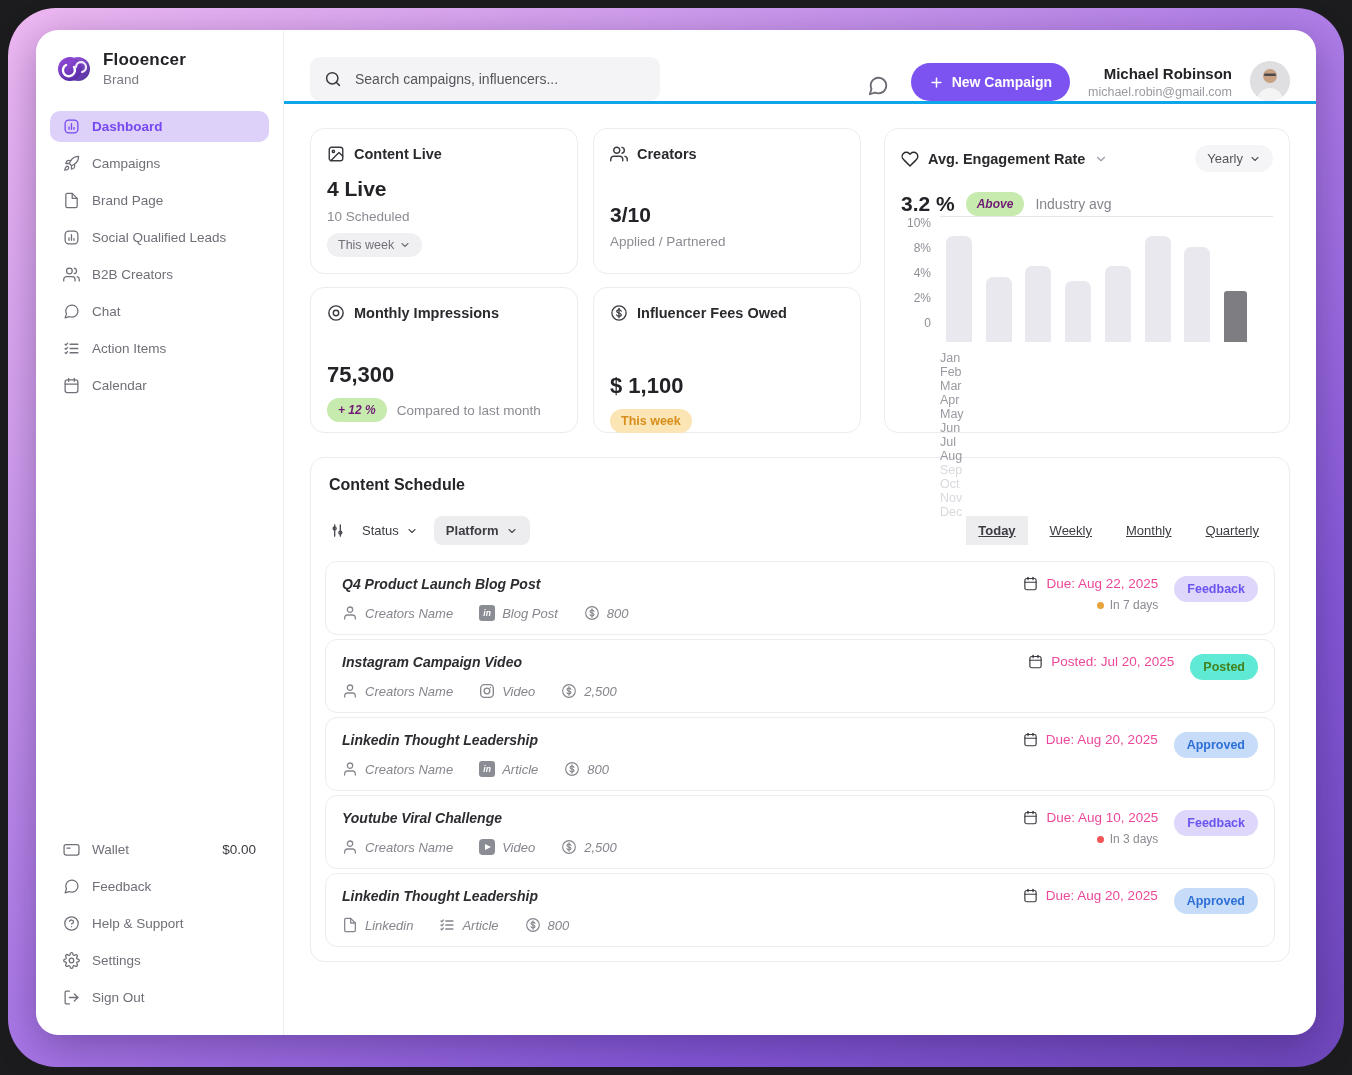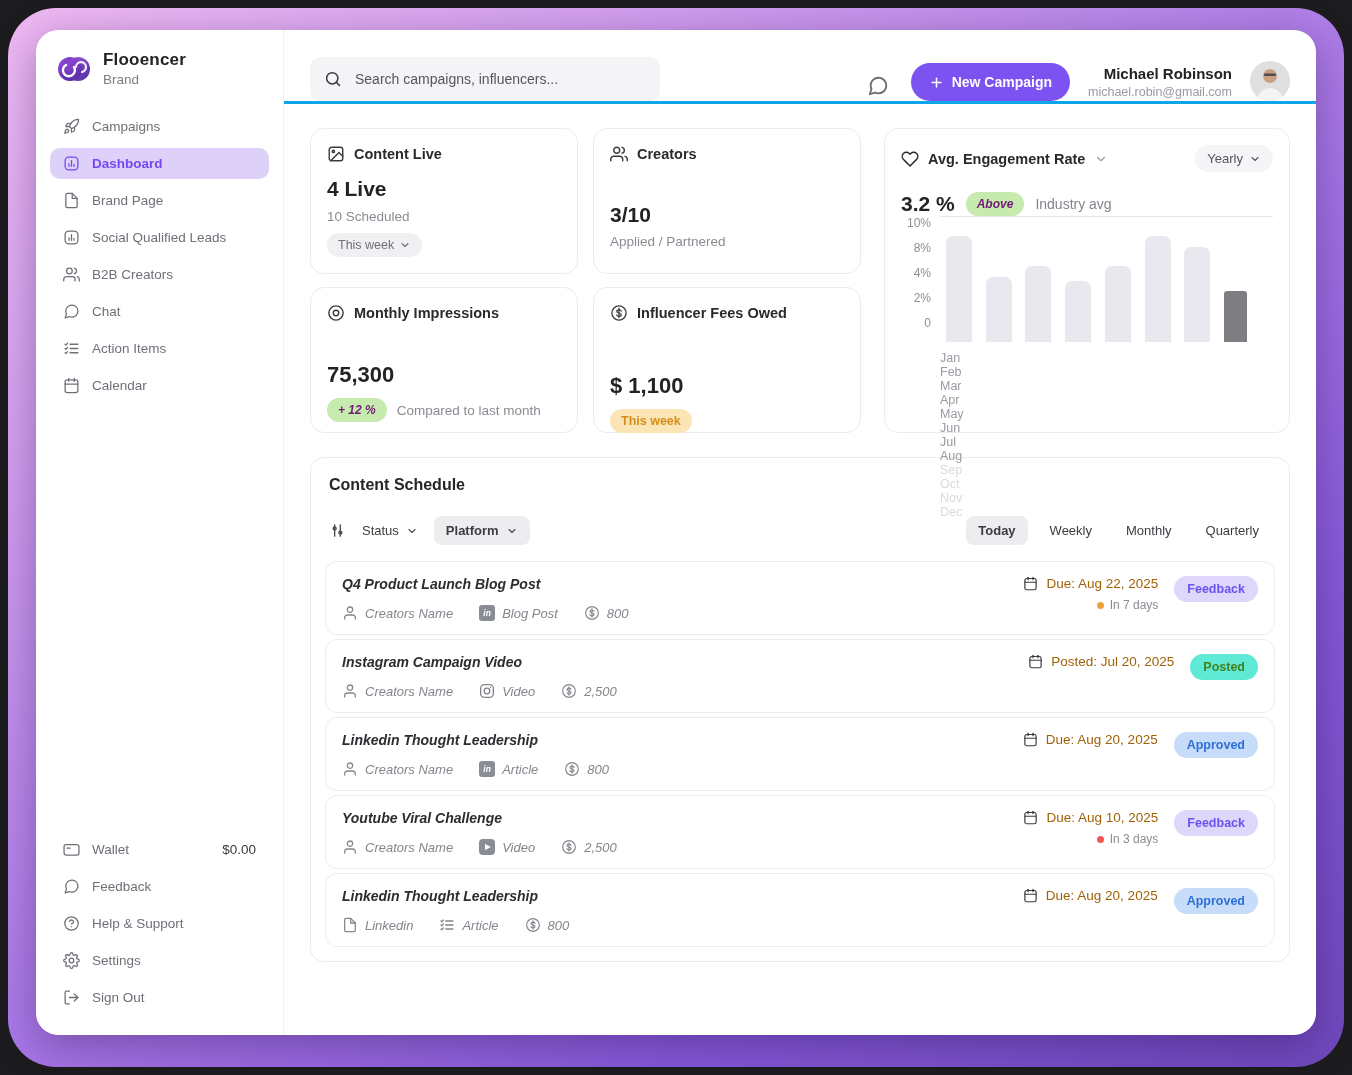--- a/index.html
+++ b/index.html
@@ -80,34 +80,34 @@
   .months { display:flex; justify-content:space-between; padding-left:39px; padding-right:2px; margin-top:9px; font-size:12.5px; color:#9a9aa2;flex-direction:column; }
   .months .faded { color:#d9d9de; }
   
   .schedule { margin-top:24px; border:1px solid #ececf0; border-radius:14px; padding:18px 14px 14px; }
   .sched-title { font-size:16px; font-weight:bold; color:#26262a; padding:0 4px; }
   .filter-row { display:flex; align-items:center; gap:16px; margin:22px 4px 16px; }
   .filter-row svg { color:#4a4a50; }
   .filter-btn { display:flex; align-items:center; gap:7px; font-size:13px; color:#3c3c42; cursor:pointer; }
   .filter-btn.boxed { background:#ededf0; border-radius:8px; padding:7px 12px; font-weight:bold; }
   .view-tabs { margin-left:auto; display:flex; gap:10px; }
-  .tab { font-size:13px; color:#3c3c42; padding:7px 12px; border-radius:8px; cursor:pointer; }
+  .tab { font-size:13px; color:#3c3c42; padding:7px 12px; border-radius:0; cursor:pointer;text-decoration:underline; }
   .tab.active { background:#ededf0; font-weight:bold; }
   .item-list { display:flex; flex-direction:column; gap:4px; }
   .item { border:1px solid #ededf0; border-radius:12px; padding:14px 16px 13px; display:flex; cursor:pointer; background:#fff; }
   .item-left { flex:1; min-width:0;font-style:italic; }
   .item-title { font-size:14px; font-weight:bold; color:#2c2c31; }
   .meta-row { display:flex; align-items:center; gap:26px; margin-top:13px; color:#85858d; font-size:13px; }
   .meta { display:flex; align-items:center; gap:7px; }
   .meta svg { width:16px; height:16px; }
   .sq-icon { width:16px; height:16px; border-radius:3px; background:#8a8d93; color:#fff; display:flex; align-items:center; justify-content:center; font-size:8.5px; font-weight:bold; letter-spacing:.2px; }
   .yt-tri { width:0; height:0; border-left:6px solid #fff; border-top:3.5px solid transparent; border-bottom:3.5px solid transparent; margin-left:1px; }
   .item-right { display:flex; align-items:flex-start; gap:16px; }
   .due-col { display:flex; flex-direction:column; align-items:flex-end; gap:7px; }
-  .due { display:flex; align-items:center; gap:8px; color:#a16207; font-size:13.5px; }
+  .due { display:flex; align-items:center; gap:8px; color:#ec4899; font-size:13.5px; }
   .due svg { width:15px; height:15px; color:#3a3a40; }
   .countdown { display:flex; align-items:center; gap:6px; font-size:12px; color:#8b8b93; }
   .dot { width:7px; height:7px; border-radius:50%; }
   .dot-orange { background:#e8a33d; }
   .dot-red { background:#f05656; }
   .status-pill { border-radius:14px; padding:6px 13px; font-size:12.5px; font-weight:bold; }
   .st-feedback { background:#ded6fb; color:#6a54ef; }
   .st-posted { background:#5eead4; color:#44811f; }
   .st-approved { background:#c7dcf8; color:#2e6fd6; }
 </style>
@@ -235,31 +235,31 @@
         <path d="M10 14 a6 6 0 1 0 8 2" fill="none" stroke="#fff" stroke-width="2.4" stroke-linecap="round"></path>
         <path d="M20 16 a5 5 0 1 1 6 5" fill="none" stroke="#f3e8ff" stroke-width="2.2" stroke-linecap="round"></path>
       </svg>
       <div class="logo-text">
         <div class="t1">Flooencer</div>
         <div class="t2">Brand</div>
       </div>
     </div>
 
     <nav class="nav">
+      <div class="nav-item active">
+        <svg viewBox="0 0 24 24" fill="none" stroke="currentColor" stroke-width="1.8" stroke-linecap="round" stroke-linejoin="round">
+            <use href="#i-chartsq"></use>
+          </svg>
+        <span>Dashboard</span>
+      </div>
       <div class="nav-item">
         <svg viewBox="0 0 24 24" fill="none" stroke="currentColor" stroke-width="1.8" stroke-linecap="round" stroke-linejoin="round">
             <use href="#i-rocket"></use>
           </svg>
         <span>Campaigns</span>
-      </div>
-      <div class="nav-item active">
-        <svg viewBox="0 0 24 24" fill="none" stroke="currentColor" stroke-width="1.8" stroke-linecap="round" stroke-linejoin="round">
-            <use href="#i-chartsq"></use>
-          </svg>
-        <span>Dashboard</span>
       </div>
       <div class="nav-item">
         <svg viewBox="0 0 24 24" fill="none" stroke="currentColor" stroke-width="1.8" stroke-linecap="round" stroke-linejoin="round">
             <use href="#i-file"></use>
           </svg>
         <span>Brand Page</span>
       </div>
       <div class="nav-item">
         <svg viewBox="0 0 24 24" fill="none" stroke="currentColor" stroke-width="1.8" stroke-linecap="round" stroke-linejoin="round">
             <use href="#i-chartsq"></use>

